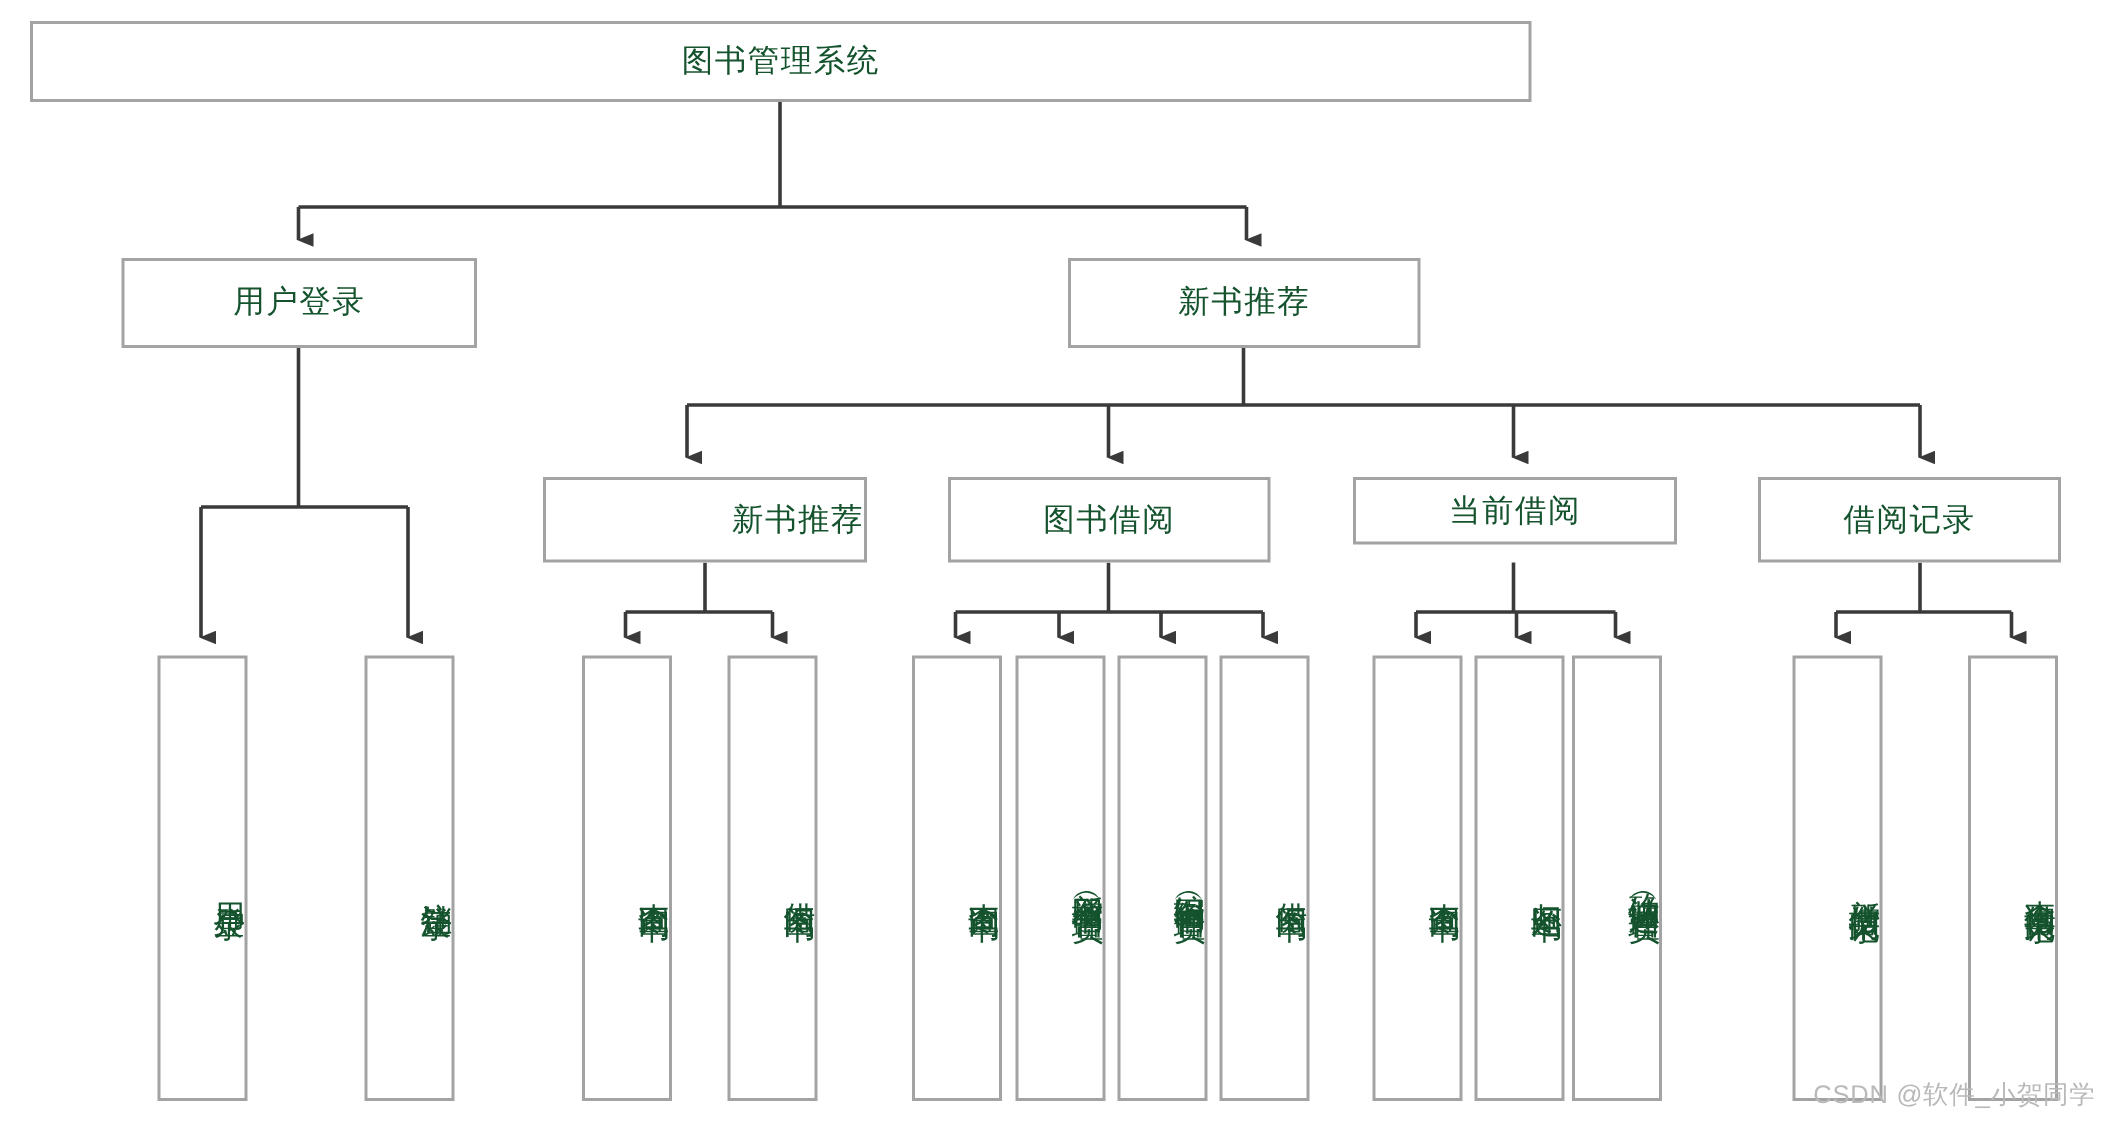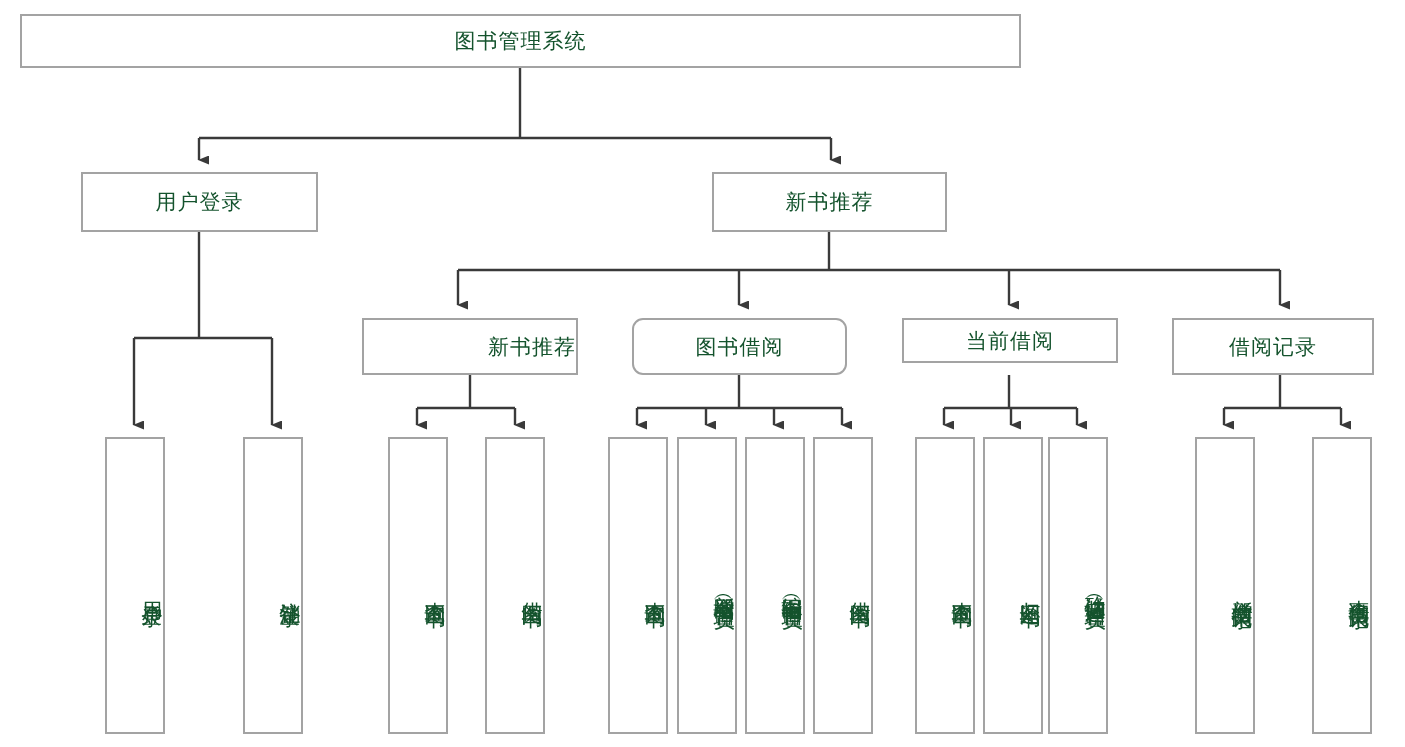--- a/index.html
+++ b/index.html
@@ -128,21 +128,21 @@
   </div>
 
   <div class="node horiz" style="left:712px; top:172px; width:235px; height:60px;">
     <span class="txt">新书推荐</span>
   </div>
 
   <div class="node horiz" style="left:362px; top:318px; width:216px; height:57px;justify-content:flex-end;">
     <span class="txt">新书推荐</span>
   </div>
 
-  <div class="node horiz" style="left:632px; top:318px; width:215px; height:57px;border-radius:11px;">
+  <div class="node horiz" style="left:632px; top:318px; width:215px; height:57px;">
     <span class="txt">图书借阅</span>
   </div>
 
   <div class="node horiz" style="left:902px; top:318px; width:216px; height:45px;">
     <span class="txt">当前借阅</span>
   </div>
 
   <div class="node horiz" style="left:1172px; top:318px; width:202px; height:57px;">
     <span class="txt">借阅记录</span>
   </div>
@@ -192,14 +192,15 @@
   </div>
 
   <div class="node vert" style="left:1195px; top:437px; width:60px; height:297px;">
     <span class="txt">新增借阅记录</span>
   </div>
 
   <div class="node vert" style="left:1312px; top:437px; width:60px; height:297px;">
     <span class="txt">查询借阅记录</span>
   </div>
 
+  <div class="watermark">CSDN @软件_小贺同学</div>
 
 </div>
 
 </body></html>

